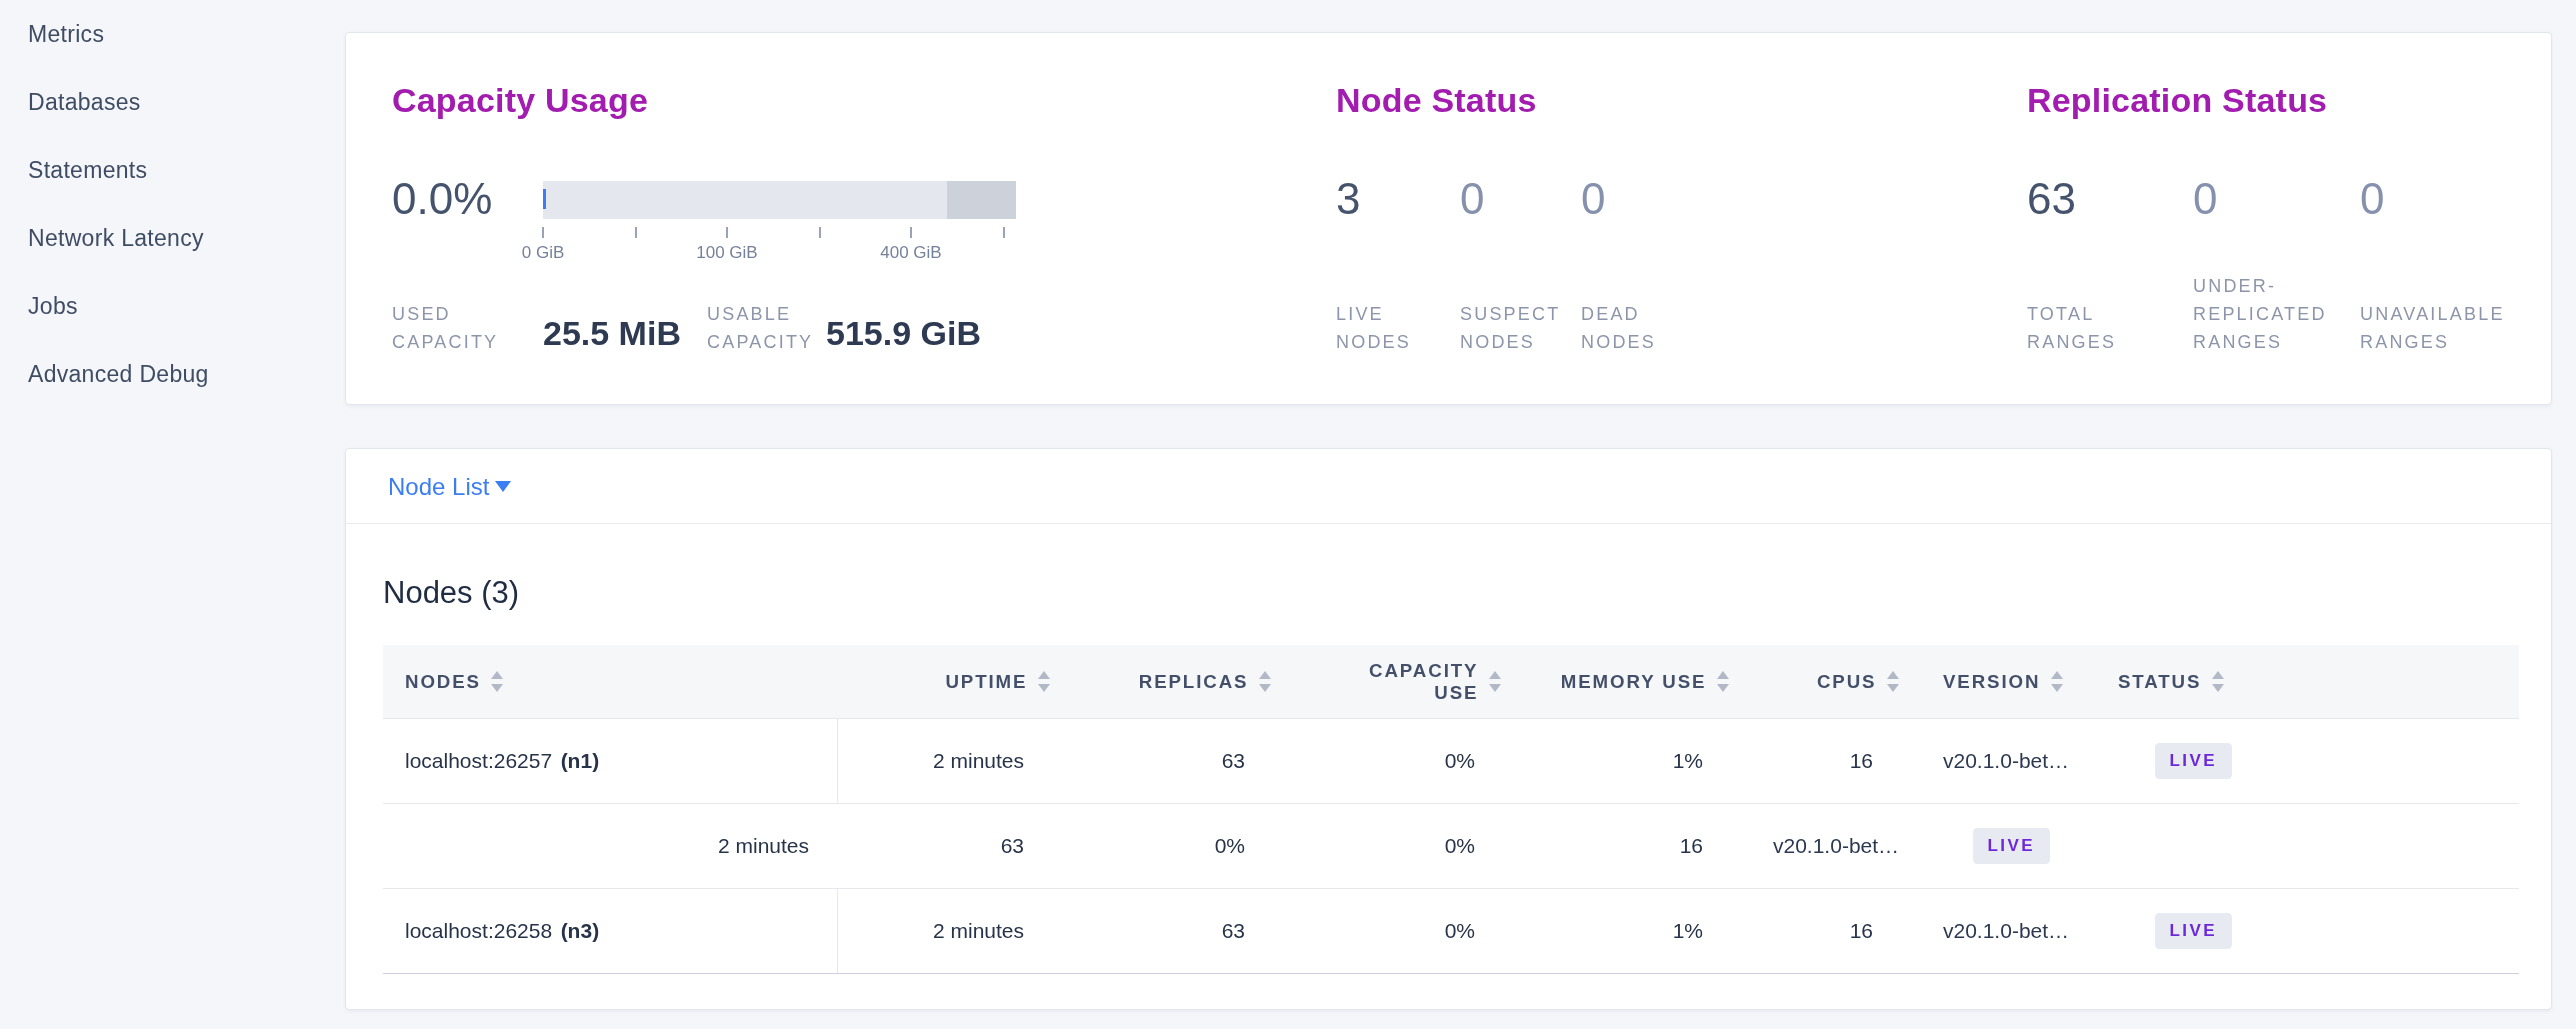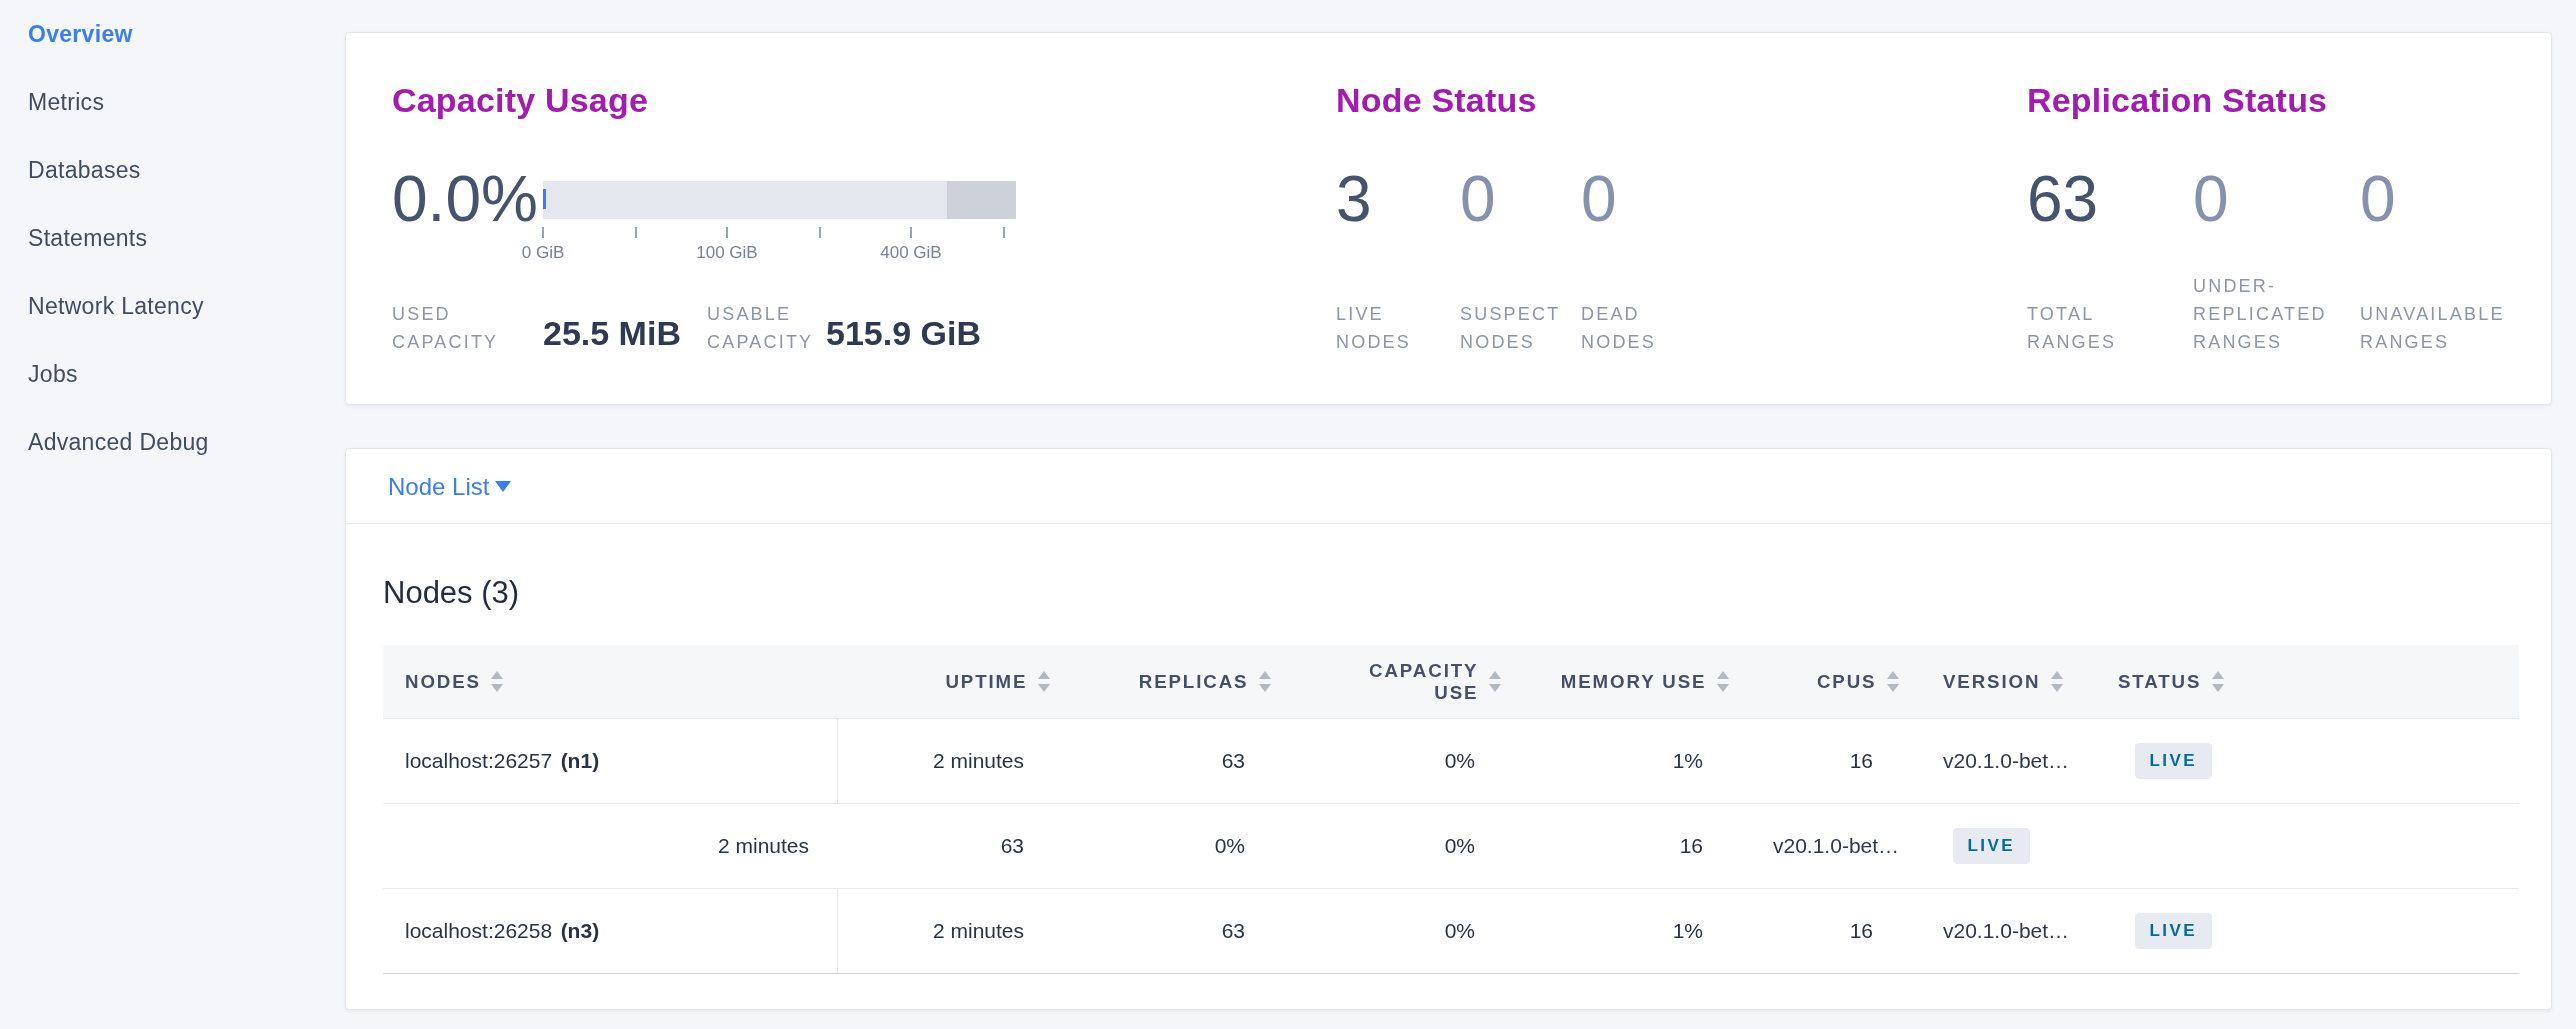--- a/index.html
+++ b/index.html
@@ -30,21 +30,21 @@
   }
   #summary-card { top:32px;  height:373px; }
   #nodes-card   { top:448px; height:562px; }
 
   
   .section-title {
     position:absolute; top:48px; font-size:34px; font-weight:700;
     color:#a21caf; letter-spacing:0.2px; white-space:nowrap;
   }
   .big-num {
-    position:absolute; top:137px; font-size:64px; line-height:58px;
+    position:absolute; top:137px; font-size:44px; line-height:58px;
     font-weight:500; color:#46536c; white-space:nowrap;
   }
   .big-num.muted { color:#8591ad; }
   .caps-label {
     position:absolute; top:267px; font-size:18px; line-height:28px;
     font-weight:500; letter-spacing:2.2px; color:#8c95a9; text-transform:uppercase;
   }
   .caps-label.three-line { top:239px; }
   .stat-value {
     position:absolute; top:282px; font-size:34px; line-height:37px;
@@ -97,29 +97,28 @@
 
   .row { height:85px; border-bottom:0.8px solid #e6e8ee; cursor:pointer; background:#fff; }
   .row:last-child { border-bottom:1.7px solid #ccd2dd; }
   .td { display:flex; align-items:center; color:#273349; }
   .td.right { justify-content:flex-end; padding-right:29px; }
   .td.c1 { padding-left:22px; border-right:0.8px solid #e6e8ee; }
   .td.c7 { padding-left:41px; color:#2c3850; }
   .td.c8 { padding-left:51px; }
   .node-id { font-weight:700; margin-left:8.5px; }
   .badge {
-    background:#e7eaf1; color:#0369a1; font-size:17px; font-weight:700;
-    letter-spacing:2.5px; padding:7.6px 14.4px; border-radius:4.2px;
+    background:#e7eaf1; color:#6d28d9; font-size:17px; font-weight:700;
+    letter-spacing:2.5px; padding:7.6px 14.4px; border-radius:4.2px;margin-left:20px;
   }
 </style>
 </head>
 <body>
 
 <nav class="sidebar">
-  <a class="nav-item active">Overview</a>
   <a class="nav-item">Metrics</a>
   <a class="nav-item">Databases</a>
   <a class="nav-item">Statements</a>
   <a class="nav-item">Network Latency</a>
   <a class="nav-item">Jobs</a>
   <a class="nav-item">Advanced Debug</a>
 </nav>
 
 <div class="main">
 

